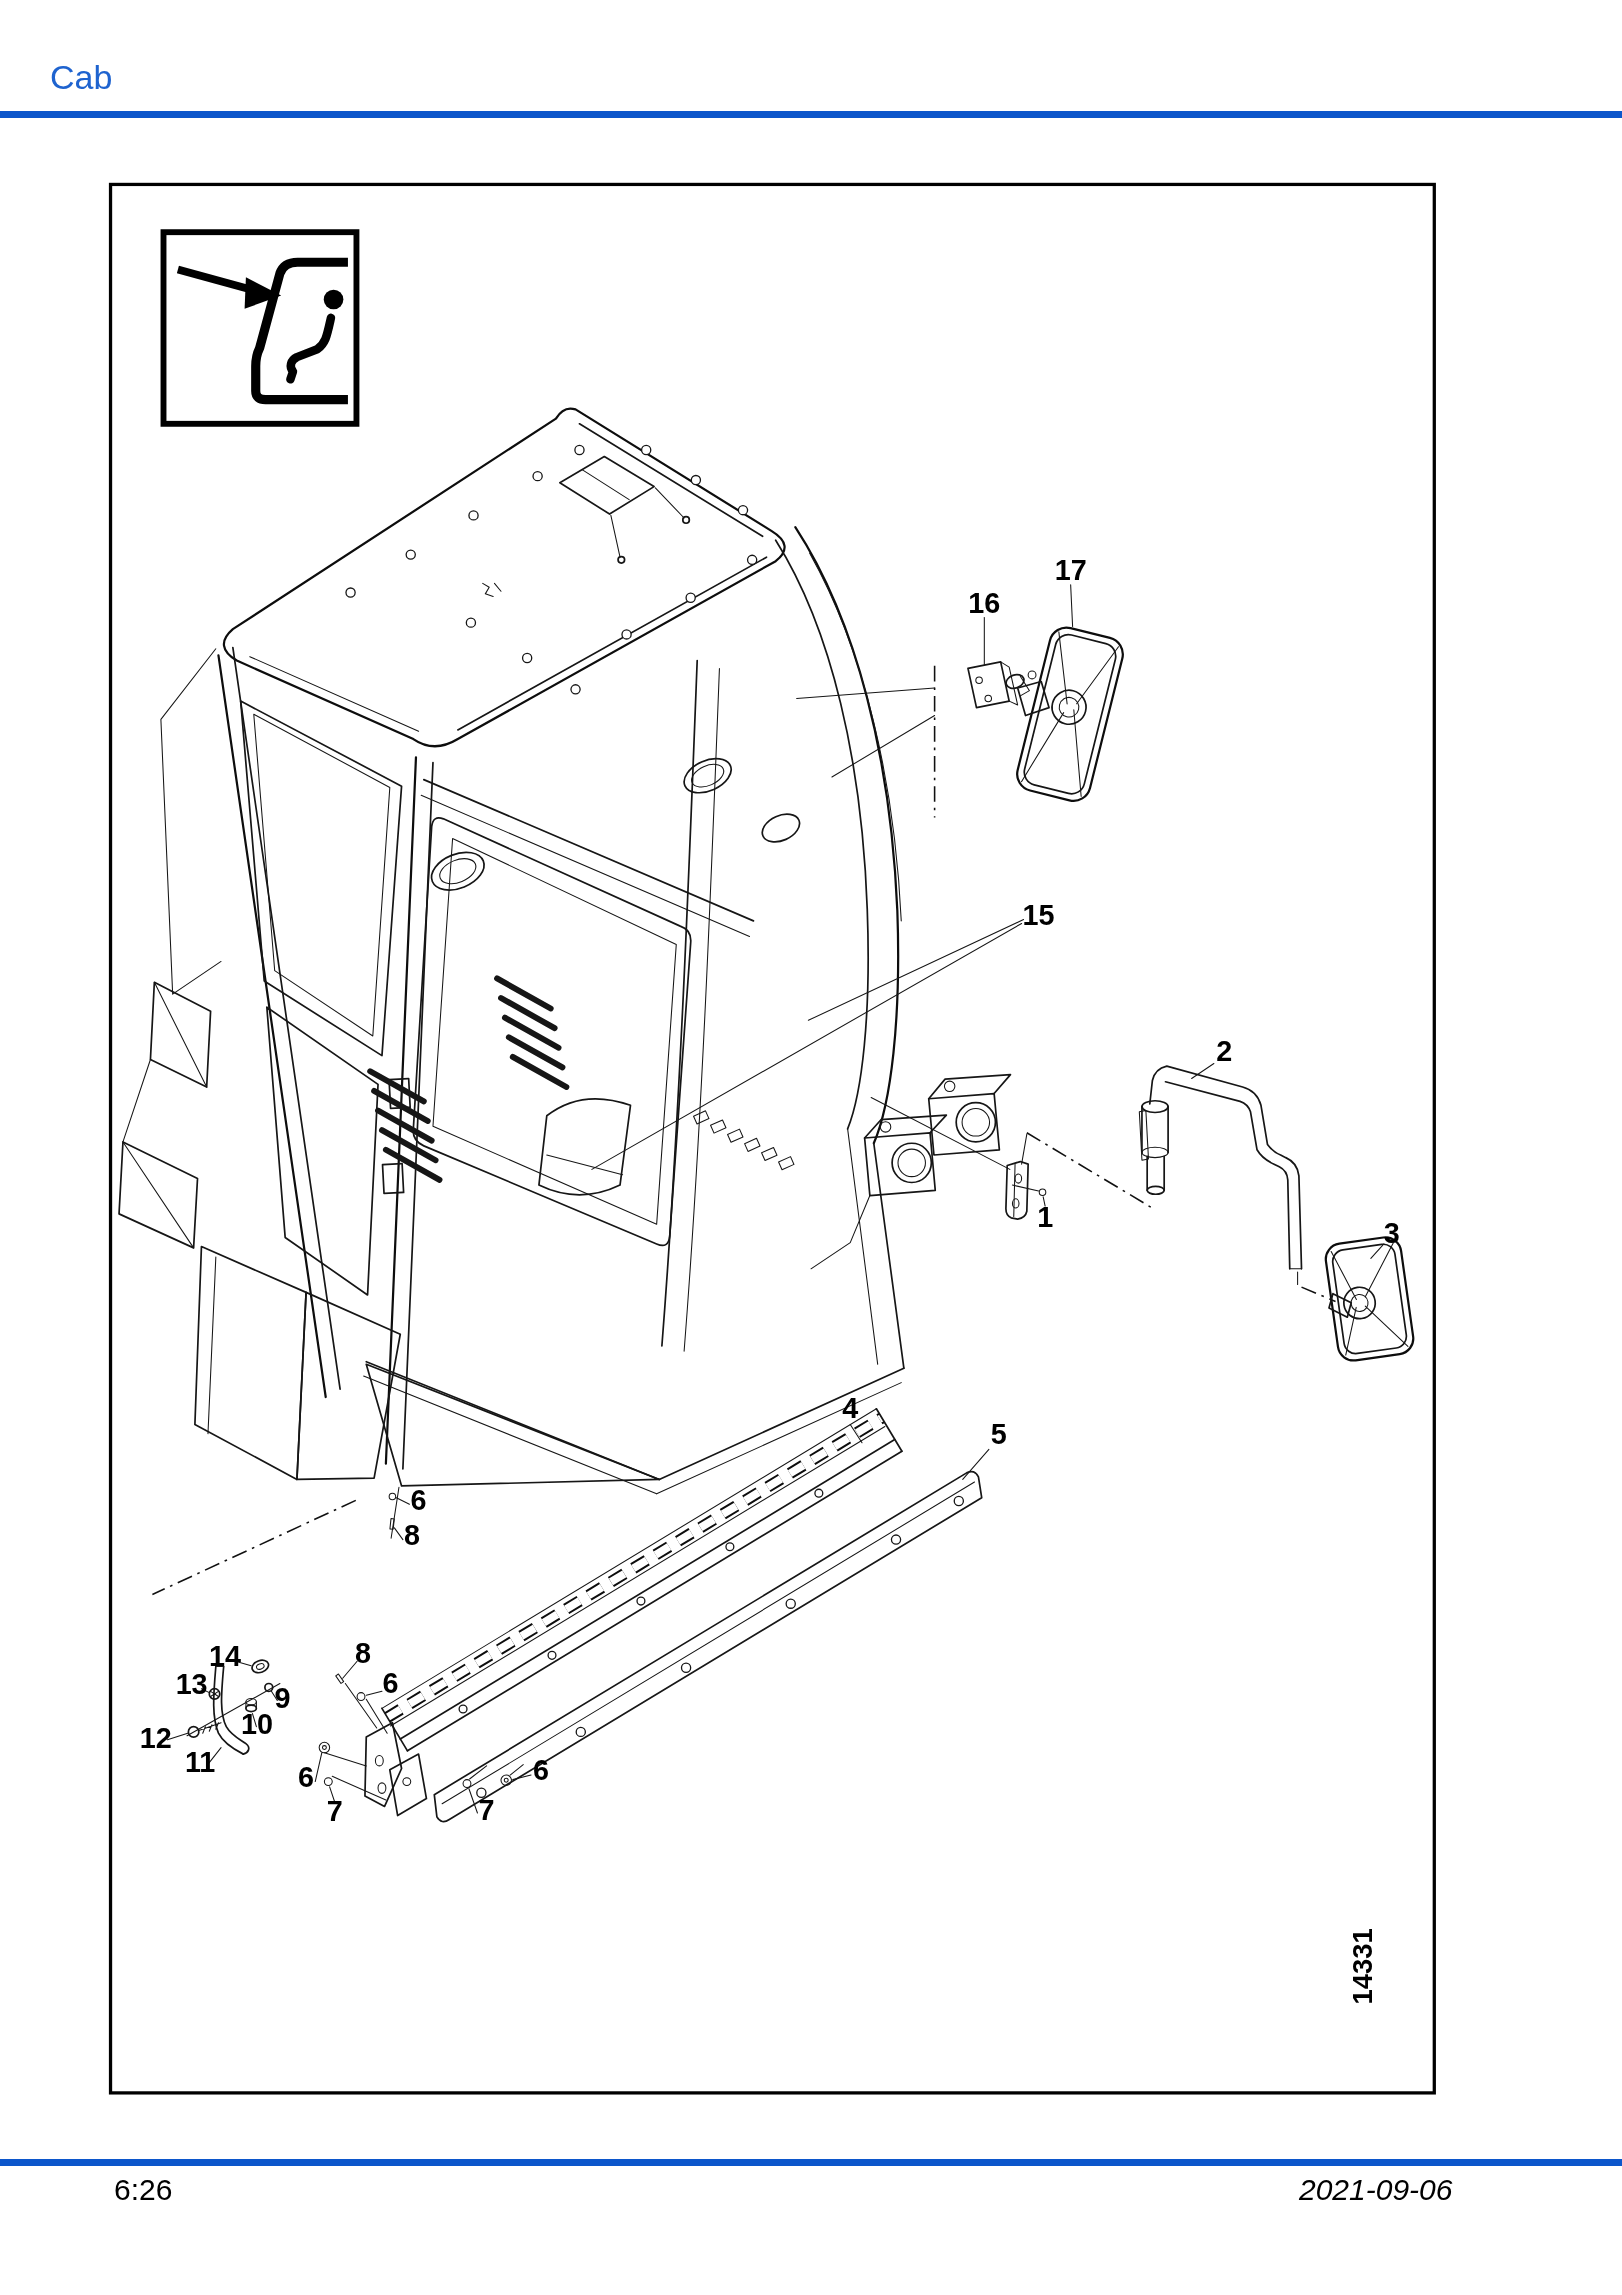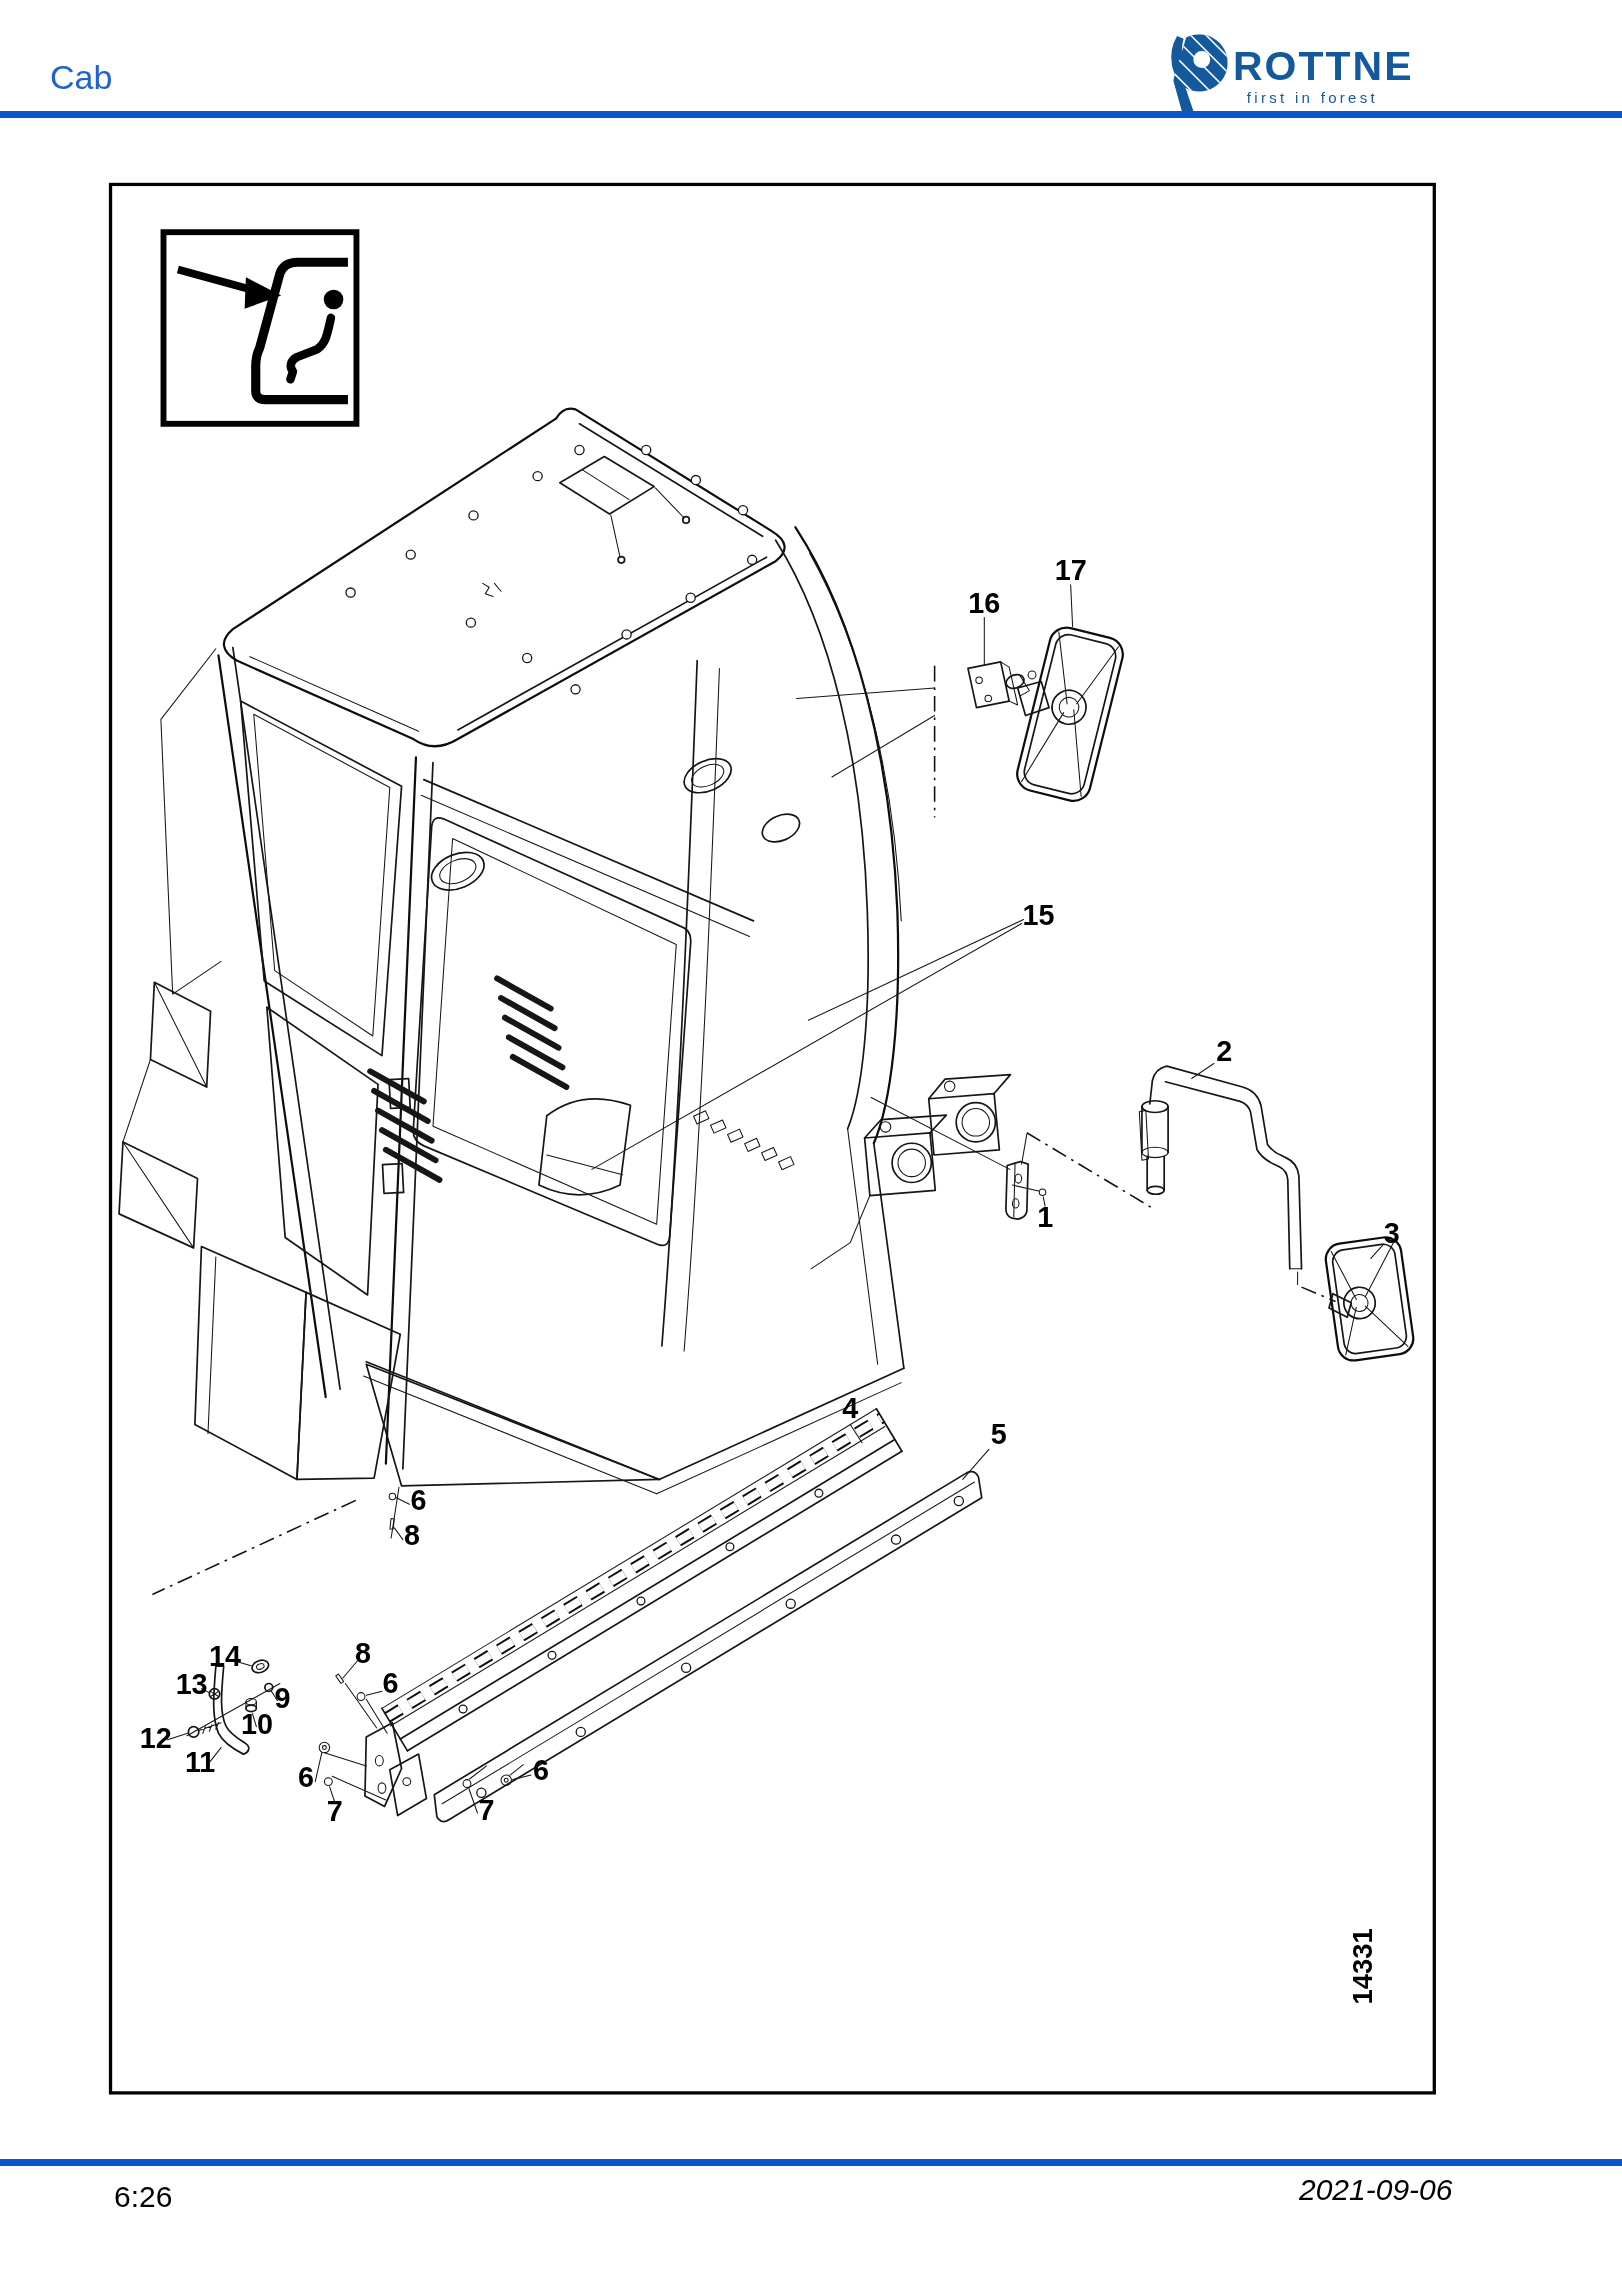--- a/index.html
+++ b/index.html
@@ -24,64 +24,39 @@
   #logo-word{
     position:absolute;left:65px;top:11.8px;
     font-size:41px;font-weight:bold;color:#15599d;letter-spacing:2px;
   }
   #logo-tagline{
     position:absolute;left:67px;top:58px;width:143px;
     font-size:15px;color:#15599d;letter-spacing:3.3px;text-align:right;
   }
   
   .footer-text{position:absolute;top:2173px;font-size:30px;color:#000;white-space:nowrap;}
-  #footer-pageref{left:114px;margin-top:7px;}
+  #footer-pageref{left:114px;}
   #footer-title{left:242px;}
   #footer-date{left:1299px;font-style:italic;}
   
   #diagram{position:absolute;left:0;top:0;}
   .ln{fill:none;stroke:#161616;stroke-width:2.6;stroke-linecap:round;stroke-linejoin:round;}
   .th{fill:none;stroke:#161616;stroke-width:1.6;stroke-linecap:round;stroke-linejoin:round;}
   .hv{fill:none;stroke:#0d0d0d;stroke-width:3.4;stroke-linecap:round;stroke-linejoin:round;}
   .dd{fill:none;stroke:#111;stroke-width:2.4;stroke-dasharray:24 9 4 9;}
   .callout{font-family:"Liberation Sans",sans-serif;font-weight:bold;font-size:44px;fill:#000;text-anchor:middle;}
   .slat{fill:none;stroke:#161616;stroke-width:9;stroke-linecap:round;}
 </style>
 </head>
 <body>
 
 <div id="page">
 
   <div id="section-title">Cab</div>
 
-  <div id="logo">
-    <svg id="logo-mark" width="65" height="81" viewBox="0 0 100 124">
-      <defs>
-        <clipPath id="markclip">
-          <path d="M28 8 A44 44 0 1 1 27 86 L40 124 L22 124 L8 74 Z"></path>
-        </clipPath>
-      </defs>
-
-      <path d="M14 6 Q2 26 6 50 Q8 62 14 70 L22 44 Q20 22 24 10 Z" fill="#15599d"></path>
-
-      <g clip-path="url(#markclip)">
-        <rect x="0" y="0" width="100" height="124" fill="#15599d"></rect>
-        <g stroke="#ffffff" stroke-width="2.4">
-          <line x1="-10" y1="44" x2="70" y2="124"></line>
-          <line x1="2" y1="28" x2="92" y2="118"></line>
-          <line x1="16" y1="14" x2="104" y2="102"></line>
-          <line x1="34" y1="4" x2="112" y2="82"></line>
-          <line x1="54" y1="0" x2="116" y2="62"></line>
-        </g>
-      </g>
-      <circle cx="52" cy="42" r="13" fill="#ffffff"></circle>
-    </svg>
-    <div id="logo-word">ROTTNE</div>
-    <div id="logo-tagline">first in forest</div>
-  </div>
 
   <div class="blue-rule" id="rule-top"></div>
 
   <svg id="diagram" width="1622" height="2295" viewBox="0 0 2480 3509">
 
     <rect x="169" y="282" width="2024" height="2918" fill="none" stroke="#000" stroke-width="5"></rect>
 
     <g>
       <rect x="250" y="355" width="295" height="293" fill="#fff" stroke="#000" stroke-width="9"></rect>
 

